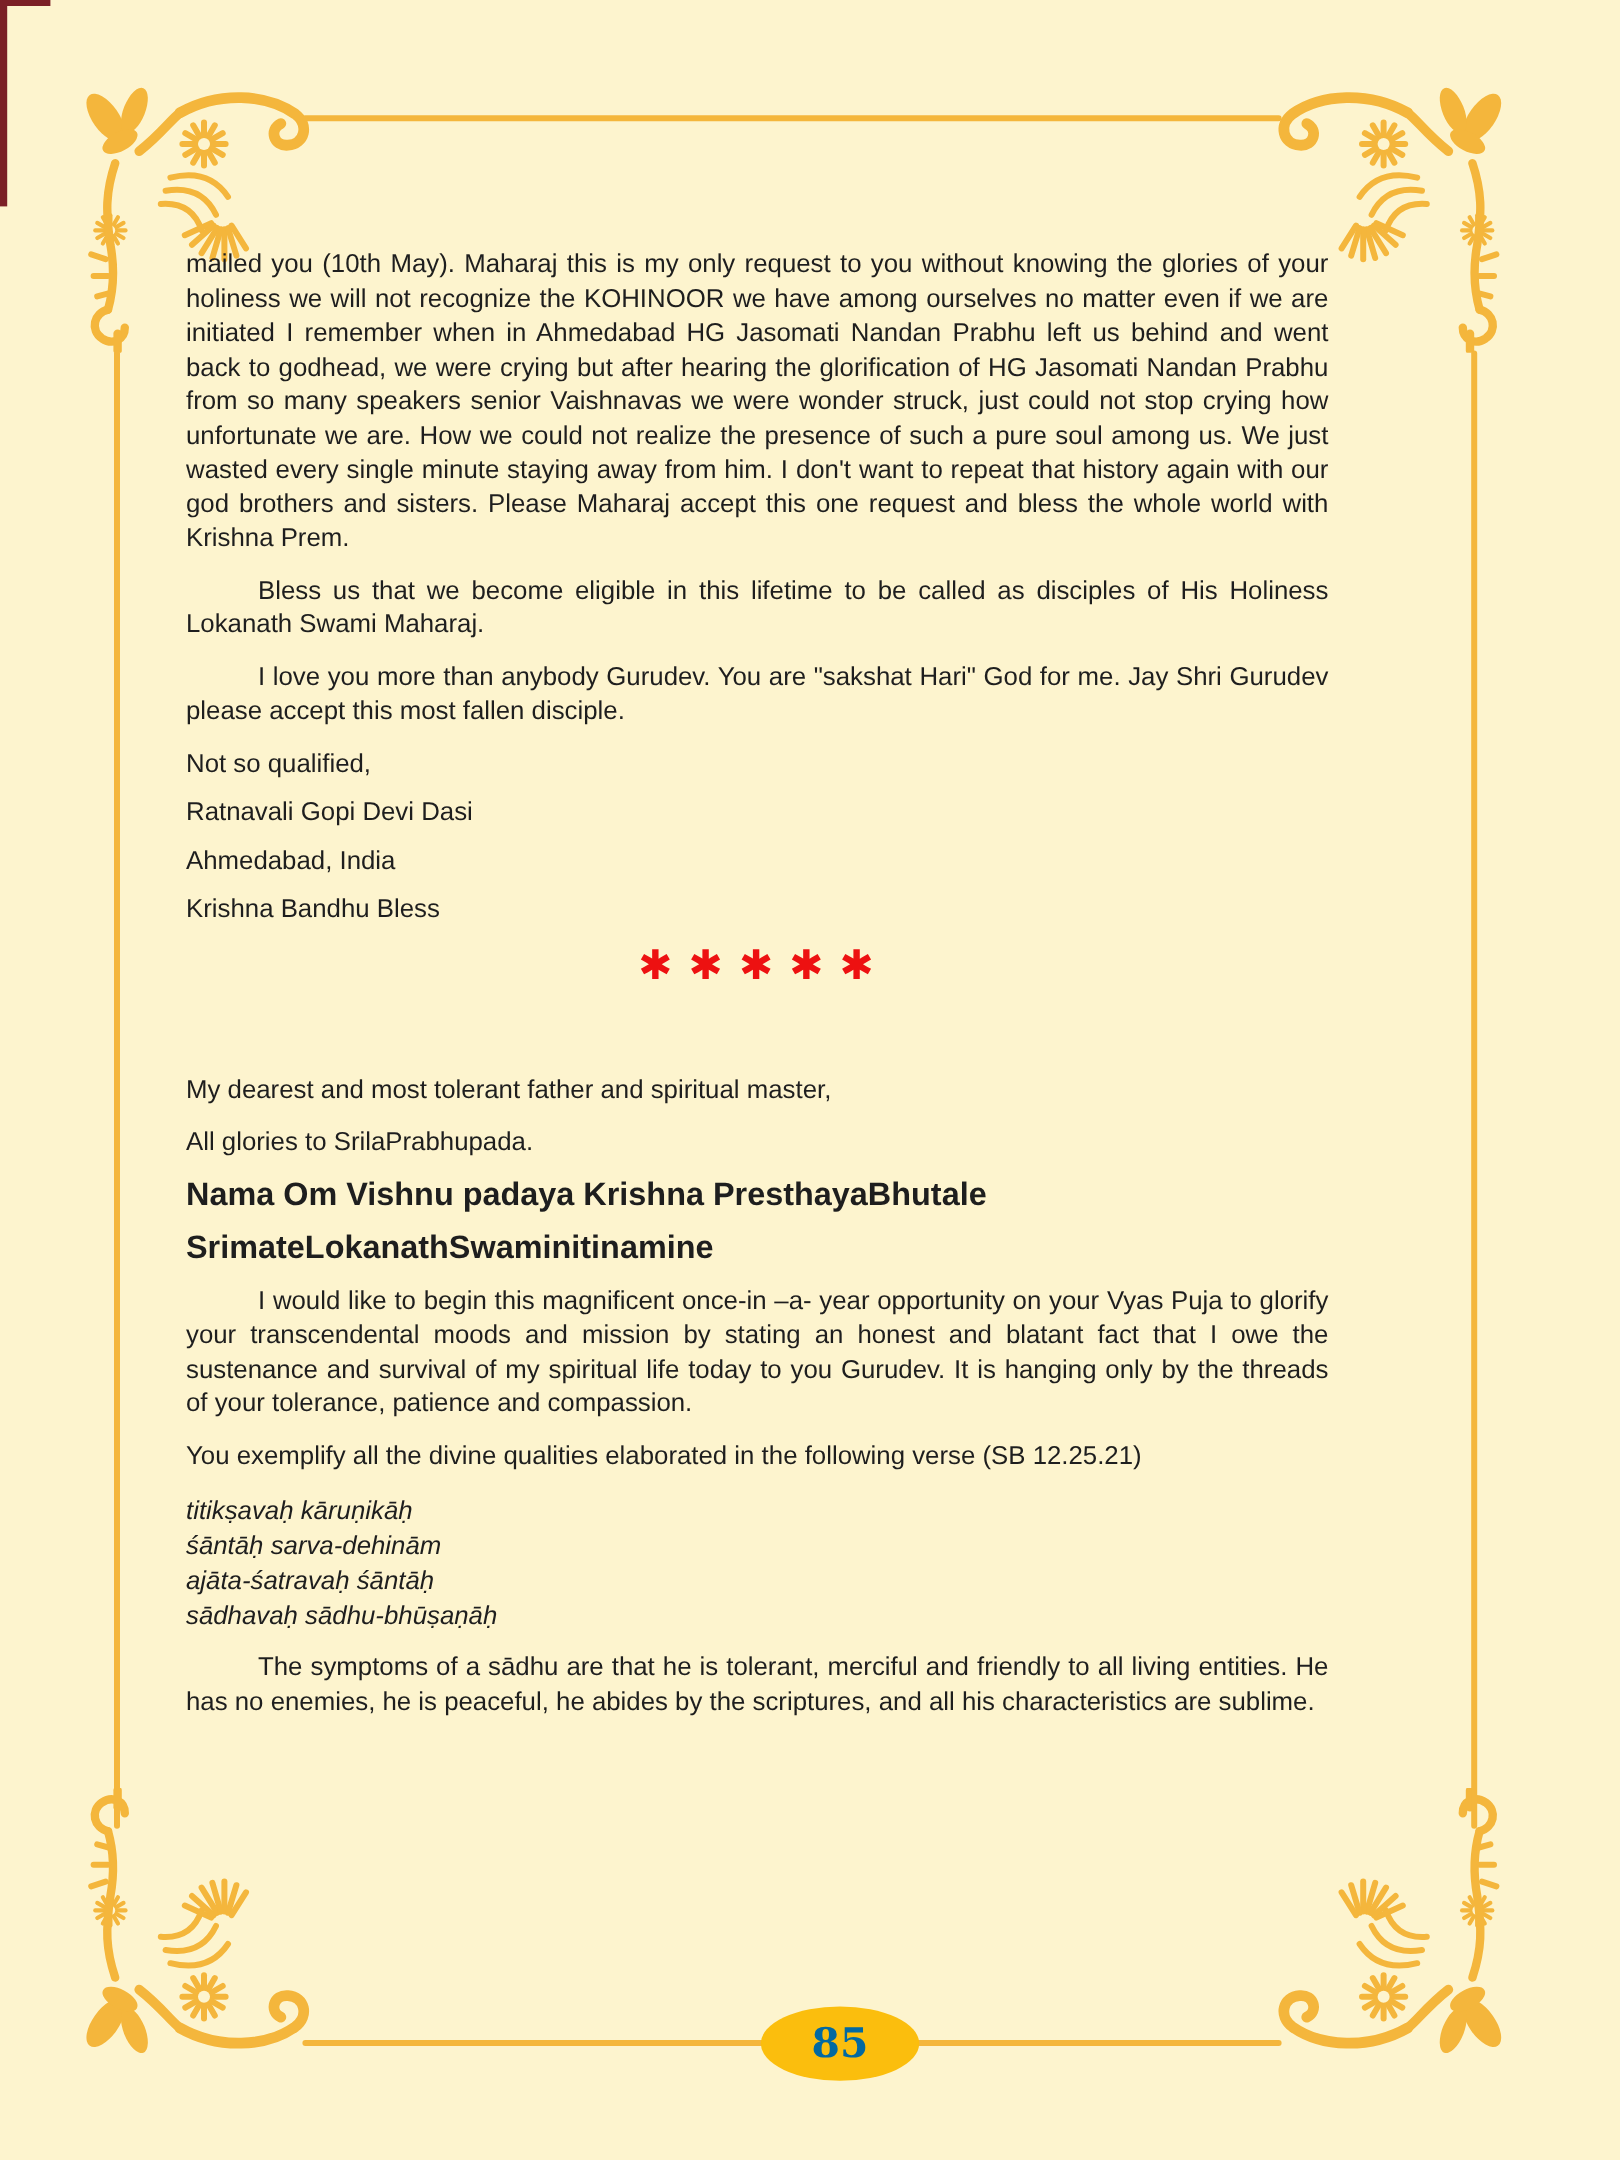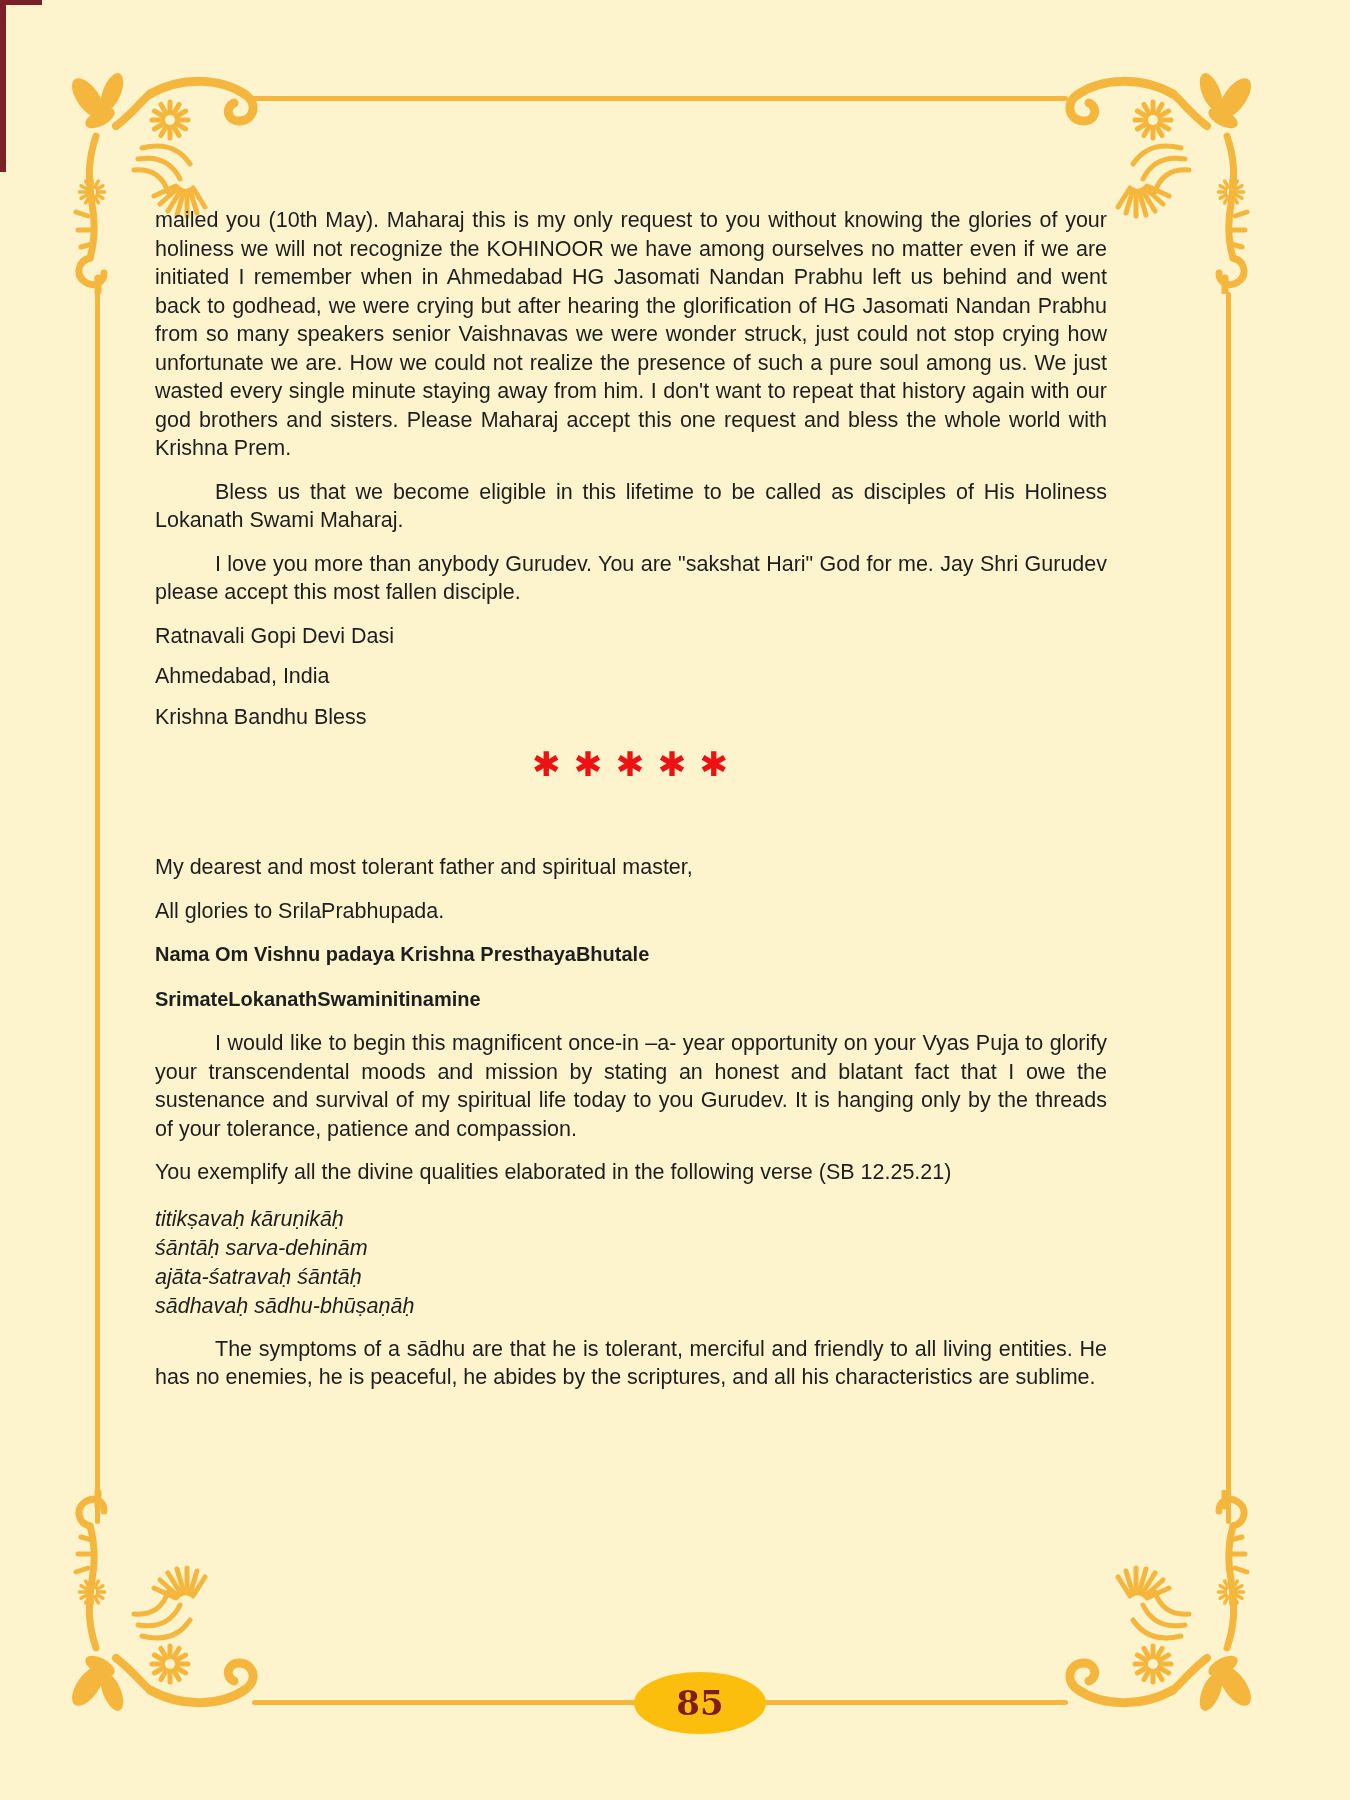--- a/index.html
+++ b/index.html
@@ -27,33 +27,33 @@
   .corner.tl{left:58px;top:64px;}
   .corner.tr{left:1065px;top:64px;transform:scaleX(-1);}
   .corner.bl{left:58px;top:1490px;transform:scaleY(-1);}
   .corner.br{left:1065px;top:1490px;transform:scale(-1,-1);}
 
   
   .pagenum{
     position:absolute;left:634px;top:1672px;width:132px;height:62px;
     background:#FBBE0D;border-radius:50%;
     display:flex;align-items:center;justify-content:center;
-    font-family:"DejaVu Serif", serif;font-weight:bold;font-size:34px;color:#7f1d1d;
+    font-family:"DejaVu Serif", serif;font-weight:bold;font-size:34px;color:#0369a1;
   }
 
   
   .content{
     position:absolute;left:155px;top:206px;width:952px;
     font-size:21.5px;line-height:28.5px;
   }
   .para{margin:0 0 15px;text-align:justify;}
   .indent{text-indent:60px;}
   .sig{margin:0 0 12px;}
   .sal{margin:0 0 15px;}
-  .mantra{margin:0 0 16px;font-weight:bold;font-size:20px;}
+  .mantra{margin:0 0 16px;font-weight:bold;font-size:27px;}
   .asterisks{
     margin:16px 0 72px;text-align:center;
     color:#ED1111;font-size:34px;line-height:34px;letter-spacing:2px;
   }
   .verse{margin:18px 0 14px;}
   .verse p{margin:0;line-height:29px;font-style:italic;}
 </style>
 </head>
 <body>
 
@@ -140,20 +140,21 @@
   <div class="pagenum">
     <span>85</span>
   </div>
 
   <main class="content">
 
     <p class="para">mailed you (10th May). Maharaj this is my only request to you without knowing the glories of your holiness we will not recognize the KOHINOOR we have among ourselves no matter even if we are initiated I remember when in Ahmedabad HG Jasomati  Nandan Prabhu left us behind and went back to godhead, we were crying but after hearing the glorification of HG Jasomati Nandan Prabhu from so many speakers senior Vaishnavas we were wonder struck, just could not stop crying how unfortunate we are. How we could not realize the presence of such a pure soul among us. We just wasted every single minute staying away from him. I don't want to repeat that history again with our god brothers and sisters. Please Maharaj accept this one request and bless the whole world with Krishna Prem.</p>
     <p class="para indent">Bless us that we become eligible in this lifetime to be called as disciples of His Holiness Lokanath Swami Maharaj.</p>
     <p class="para indent">I love you more than anybody Gurudev. You are "sakshat Hari" God for me. Jay Shri Gurudev please accept this most fallen disciple.</p>
 
+    <p class="sig">Not so qualified,</p>
     <p class="sig">Ratnavali Gopi Devi Dasi</p>
     <p class="sig">Ahmedabad, India</p>
     <p class="sig">Krishna Bandhu Bless</p>
 
     <div class="asterisks">✱ ✱ ✱ ✱ ✱</div>
 
     <p class="sal">My dearest and most tolerant father and spiritual master,</p>
     <p class="sal">All glories to SrilaPrabhupada.</p>
 
     <p class="mantra">Nama Om Vishnu padaya Krishna PresthayaBhutale</p>

